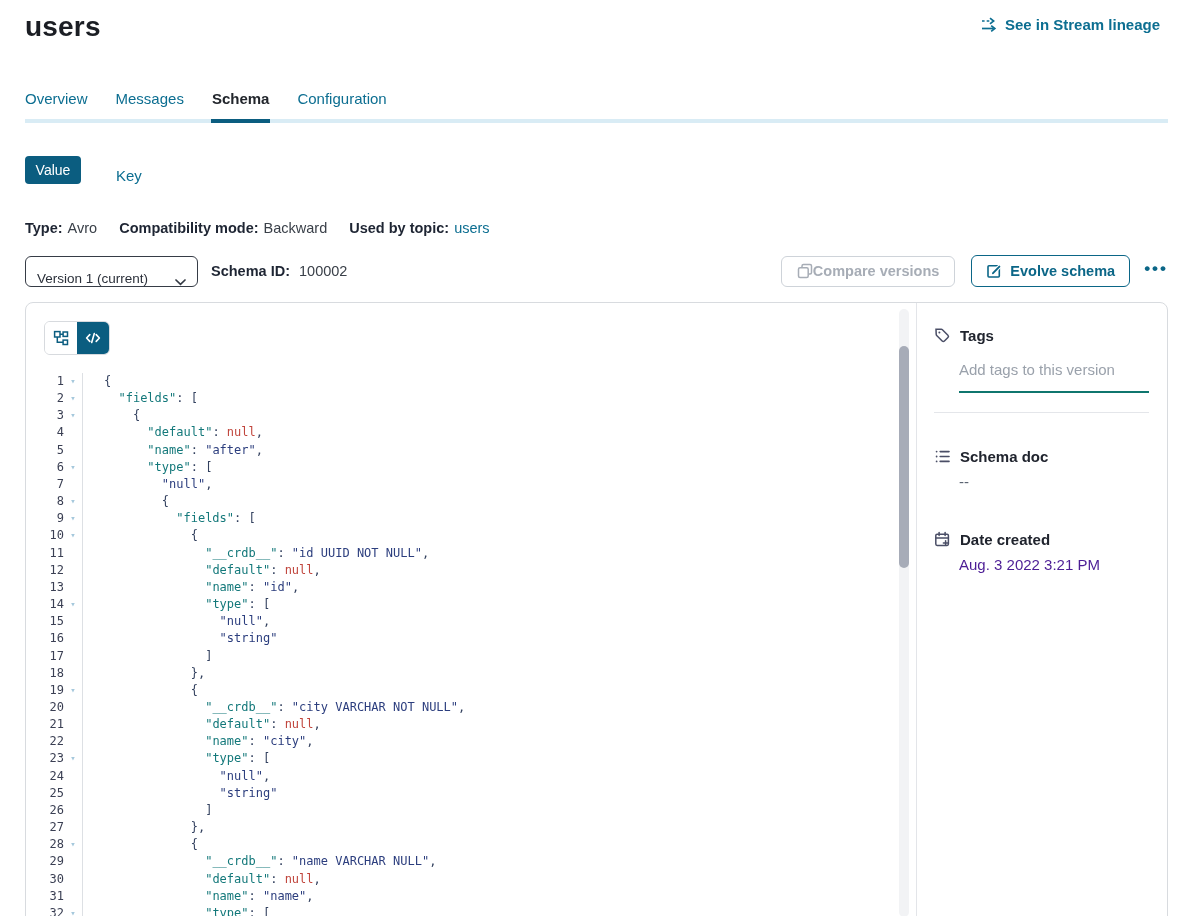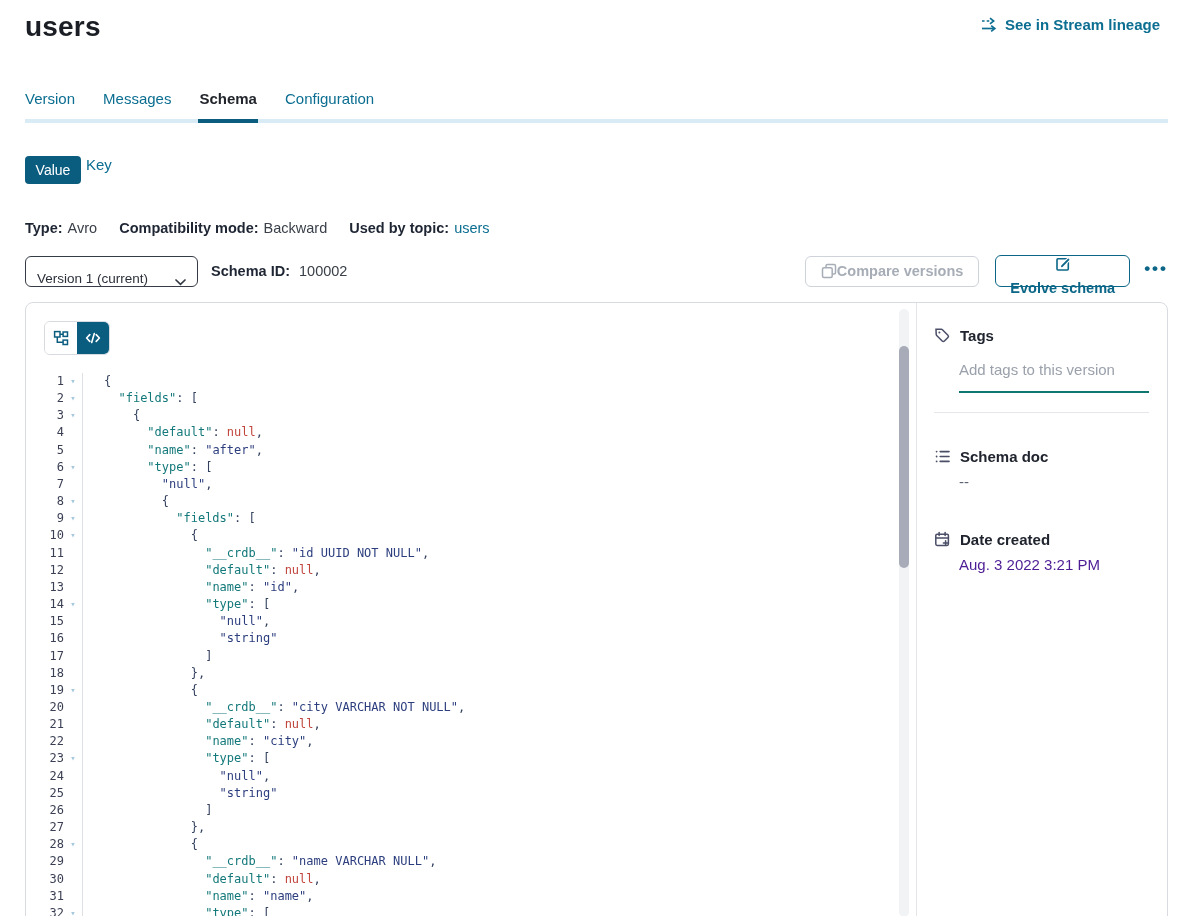--- a/index.html
+++ b/index.html
@@ -16,21 +16,21 @@
              color:#0c6e91; font-size:15px; font-weight:600; cursor:pointer; text-decoration:none; }
   
   .tabs { display:flex; gap:28px; margin:30px 21px 0 25px; width:1143px;
           border-bottom:4px solid #d9ecf5; }
   .tab { position:relative; padding-bottom:12px; font-size:15px; font-weight:500;
          color:#0c6e91; cursor:pointer; }
   .tab.active { color:#22262c; font-weight:600; }
   .tab.active::after { content:""; position:absolute; left:-1px; right:-1px; bottom:-4px;
          height:4px; background:#0b5d80; }
   
-  .kv-toggle { display:flex; align-items:flex-start; gap:5px; margin:33px 0 0 25px; }
+  .kv-toggle { display:flex; align-items:flex-end; gap:35px; margin:33px 0 0 25px; }
   .btn-value { width:56px; height:28px; background:#0b5d80; color:#fff; border:none;
          border-radius:4px; font-size:14px; font-family:inherit; cursor:pointer; }
   .btn-key { background:none; border:none; color:#0c6e91; font-size:15px; font-weight:500;
          font-family:inherit; cursor:pointer; padding:0; }
   
   .meta { display:flex; align-items:center; margin:36px 0 0 25px; font-size:14.5px; color:#3a4049;gap:8px; }
   .meta b { color:#1e2533; font-weight:700; margin-right:5px; }
   .meta .item { margin-right:14px; display:flex; }
   .meta .link { color:#0c6e91; cursor:pointer; }
   
@@ -39,21 +39,21 @@
          display:flex; align-items:flex-end; padding:0 11px; font-size:13.5px; color:#2b303a;
          cursor:pointer; background:#fff; justify-content:space-between; }
   .schema-id { margin-left:13px; font-size:14.5px; color:#3a4049; }
   .schema-id b { color:#1e2533; font-weight:700; margin-right:5px; }
   .vbar .spacer { flex:1; }
   .btn-compare { height:31px; display:flex; align-items:center; gap:0; padding:0 15px;
          background:#fff; border:1px solid #ced3d9; border-radius:6px; color:#a7adb6;
          font-size:14.5px; font-weight:600; font-family:inherit; cursor:default; }
   .btn-evolve { height:32px; margin-left:16px; display:flex; align-items:center; gap:8px;
          padding:0 14px; background:#fff; border:1.5px solid #0b6687; border-radius:6px;
-         color:#0b6687; font-size:14.5px; font-weight:700; font-family:inherit; cursor:pointer;flex-direction:column; }
+         color:#0b6687; font-size:14.5px; font-weight:700; font-family:inherit; cursor:pointer; }
   .more { margin-left:14px; color:#0b6687; font-size:17px; font-weight:700; letter-spacing:2px;
          cursor:pointer; line-height:1; padding-bottom:6px; }
   
   .card { position:absolute; left:25px; top:302px; width:1143px; height:640px;
          border:1px solid #d8dbdf; border-radius:8px; display:flex; background:#fff; }
   .editor { position:relative; width:892px; }
   .viewtoggle { position:absolute; left:18px; top:18px; display:inline-flex;
          border:1px solid #d7dade; border-radius:6px; overflow:hidden; }
   .vt-btn { width:32px; height:32px; display:flex; align-items:center; justify-content:center;
          background:#fff; border:none; cursor:pointer; padding:0; }
@@ -103,21 +103,21 @@
           <path d="M9 1.2 L12.6 4 L9 6.8" fill="none"></path>
           <path d="M1 11.5 H12.6"></path>
           <path d="M10.2 8.7 L13.8 11.5 L10.2 14.3" fill="none"></path>
         </svg>
       </span>
       <span>See in Stream lineage</span>
     </a>
   </header>
 
   <nav class="tabs" id="tabs">
-      <div class="tab">Version</div>
+      <div class="tab">Overview</div>
       <div class="tab">Messages</div>
       <div class="tab active">Schema</div>
       <div class="tab">Configuration</div>
     </nav>
 
   <div class="kv-toggle">
     <button class="btn-value">Value</button>
     <button class="btn-key">Key</button>
   </div>
 

